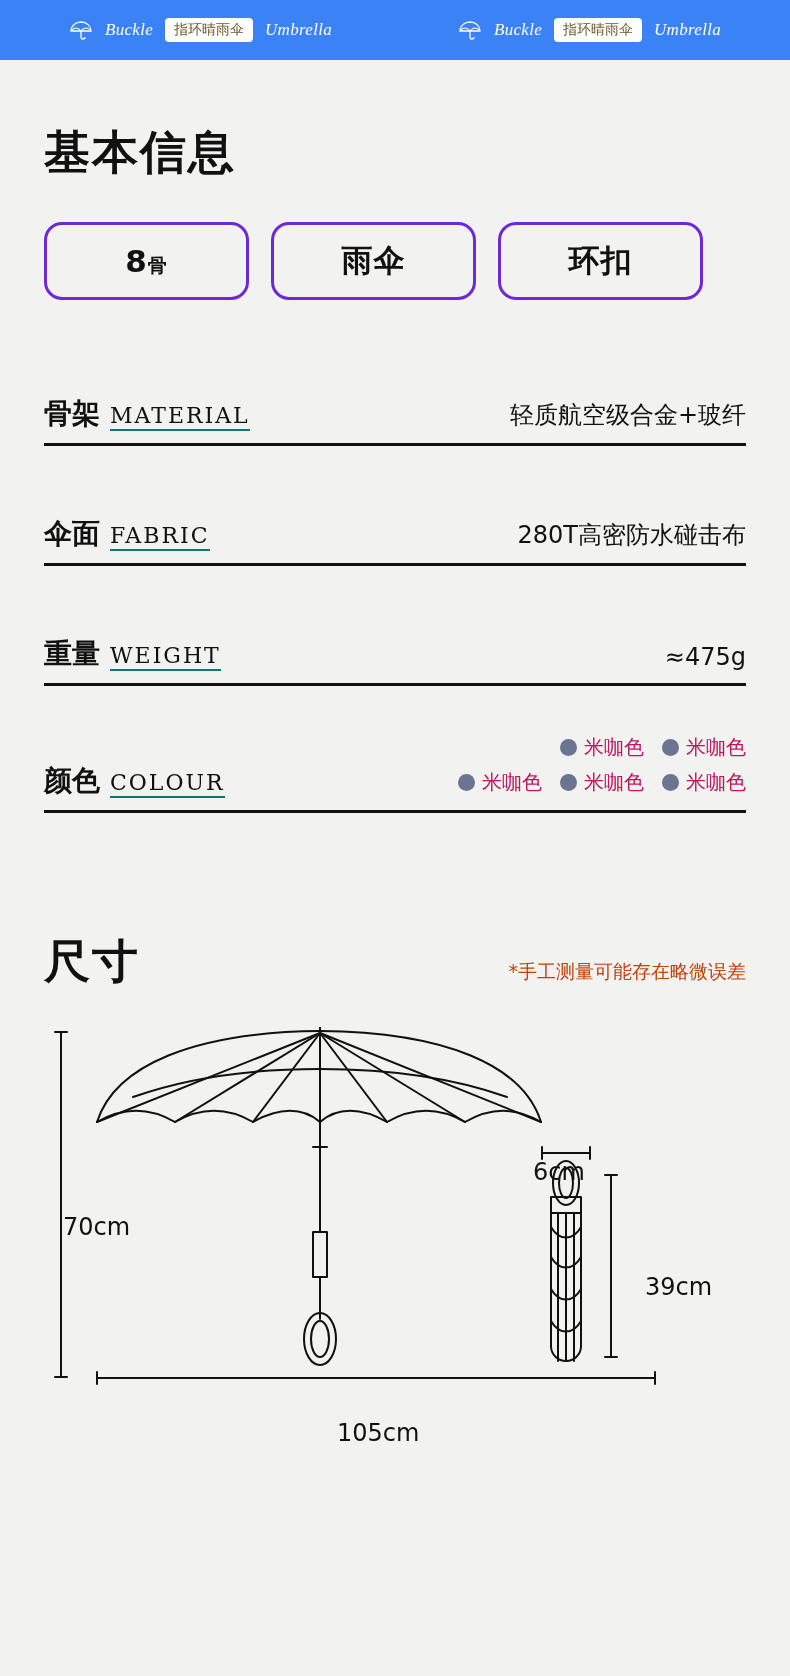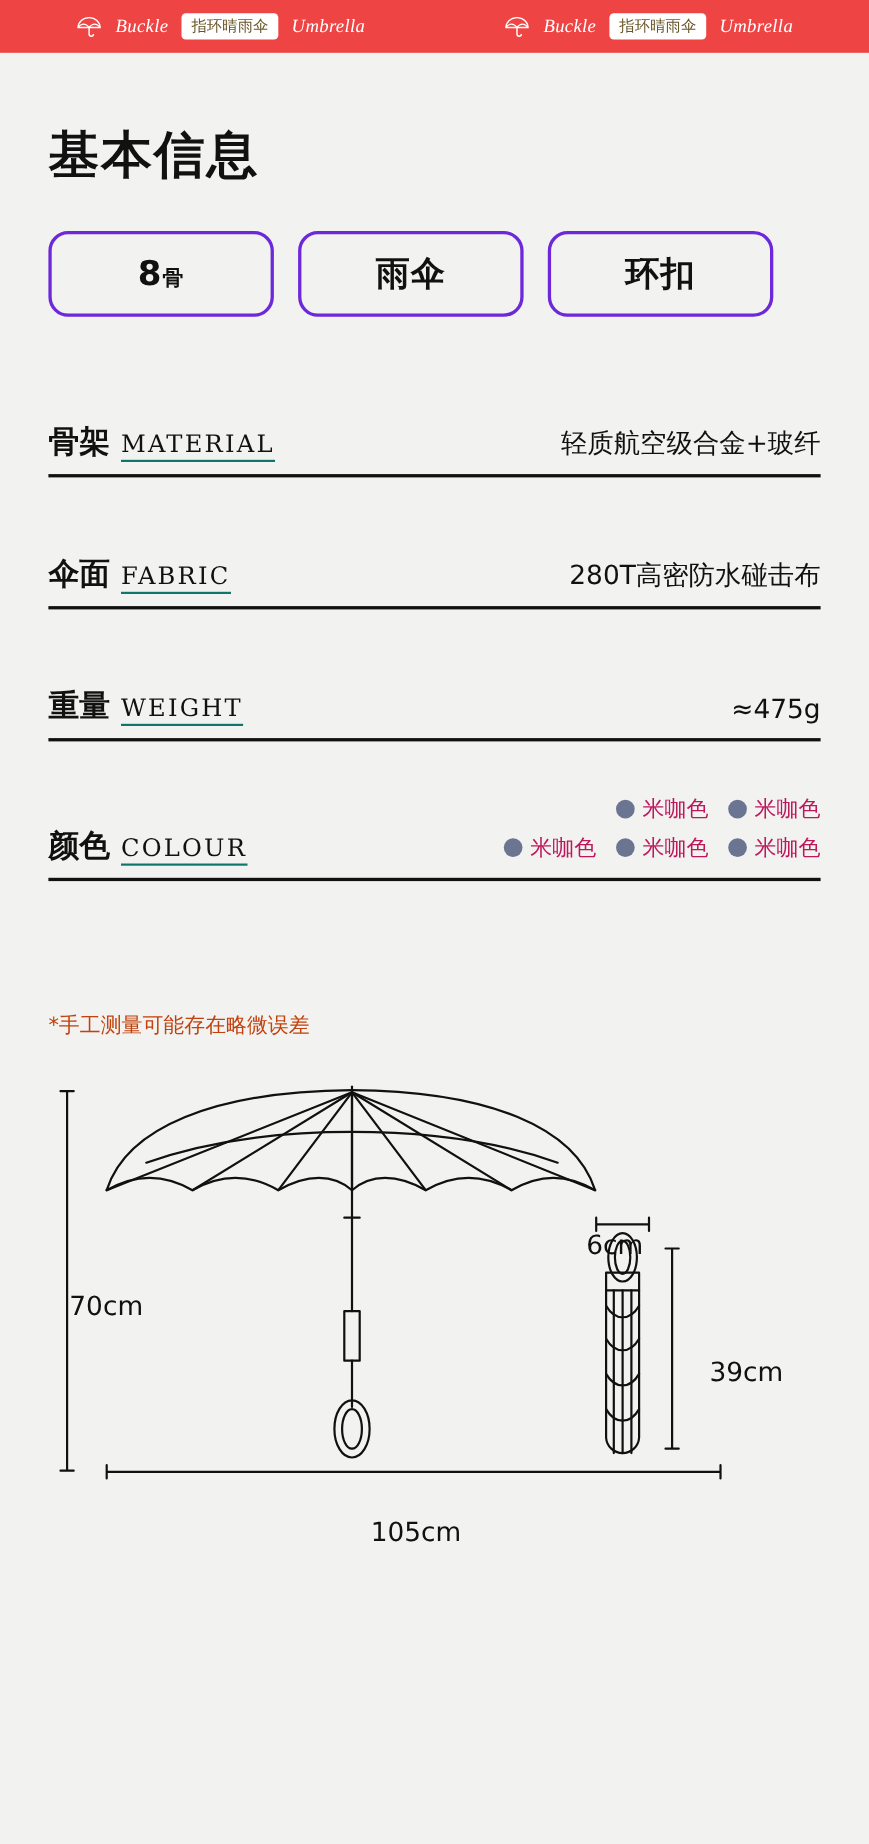--- a/index.html
+++ b/index.html
@@ -11,22 +11,22 @@
   .page {
     width: 790px;
     min-height: 1676px;
     background: #f2f2f0;
     position: relative;
     overflow: hidden;
   }
 
   
   .banner {
-    height: 48px;
-    background: #ef4444;
+    height: 60px;
+    background: #3b82f6;
     display: flex;
     align-items: center;
     justify-content: space-around;
     overflow: hidden;
     padding: 0 6px;
   }
   .banner-group {
     display: flex;
     align-items: center;
     gap: 12px;
@@ -285,20 +285,21 @@
             <span class="dot" style="background: rgb(107, 116, 144);"></span>
             <span class="colour-name">米咖色</span>
           </div>
         </div>
       </div>
     </div>
 
   </div>
 
   <div class="size-head">
+    <h2 class="h-main">尺寸</h2>
     <div class="size-note">*手工测量可能存在略微误差</div>
   </div>
 
   <div class="diagram">
     <svg width="700" height="430" viewBox="0 0 700 430">
       <g fill="none" stroke="#111111" stroke-width="2" stroke-linecap="round" stroke-linejoin="round">
 
         <path d="M10 5 H22 M16 5 V350 M10 350 H22"></path>
 
         <path d="M52 345 V357 M52 351 H610 M610 345 V357"></path>

